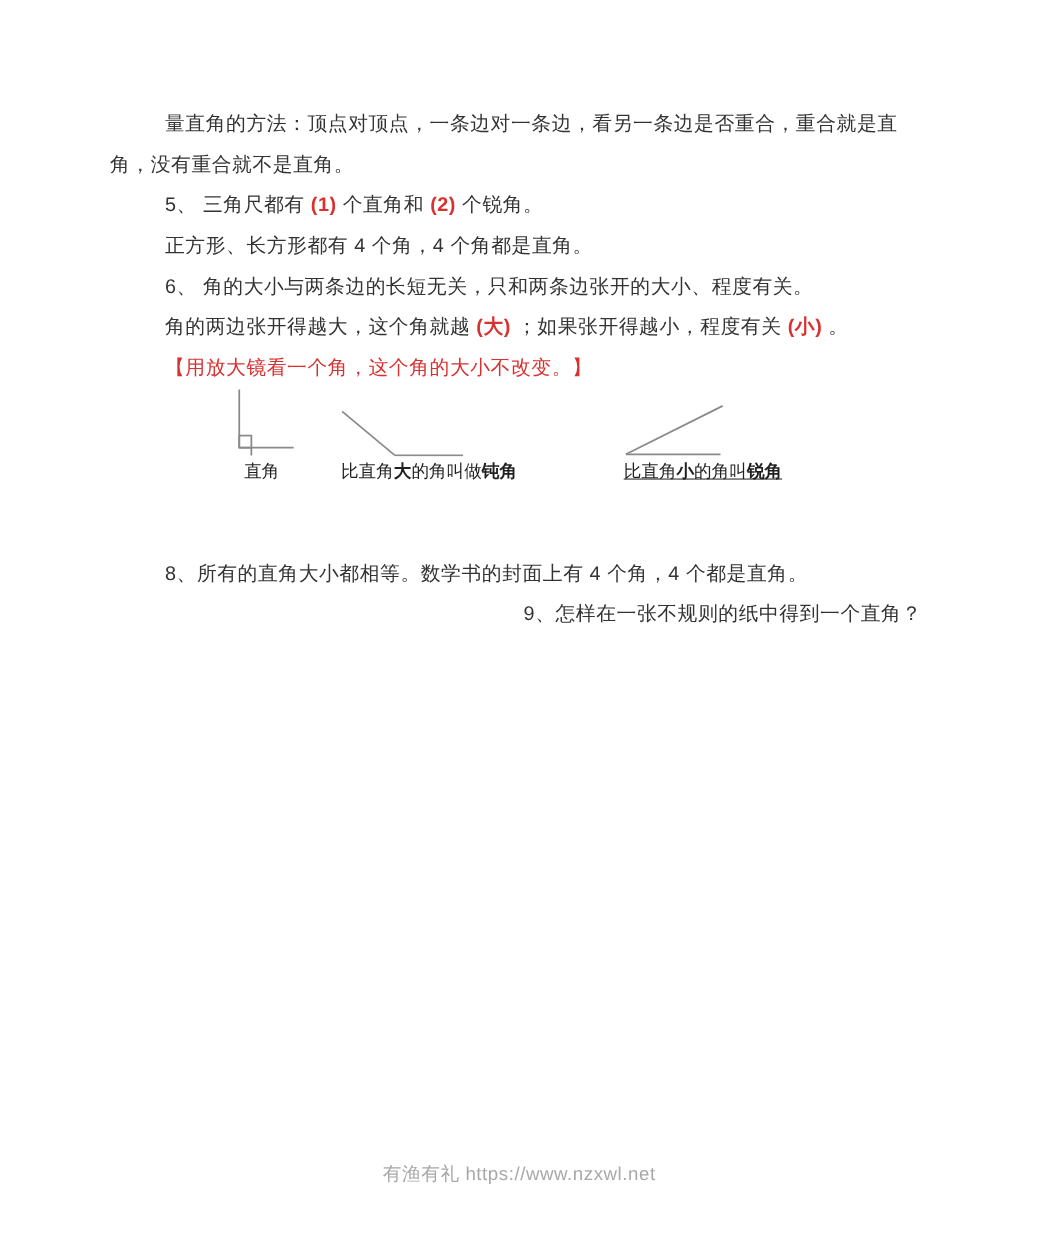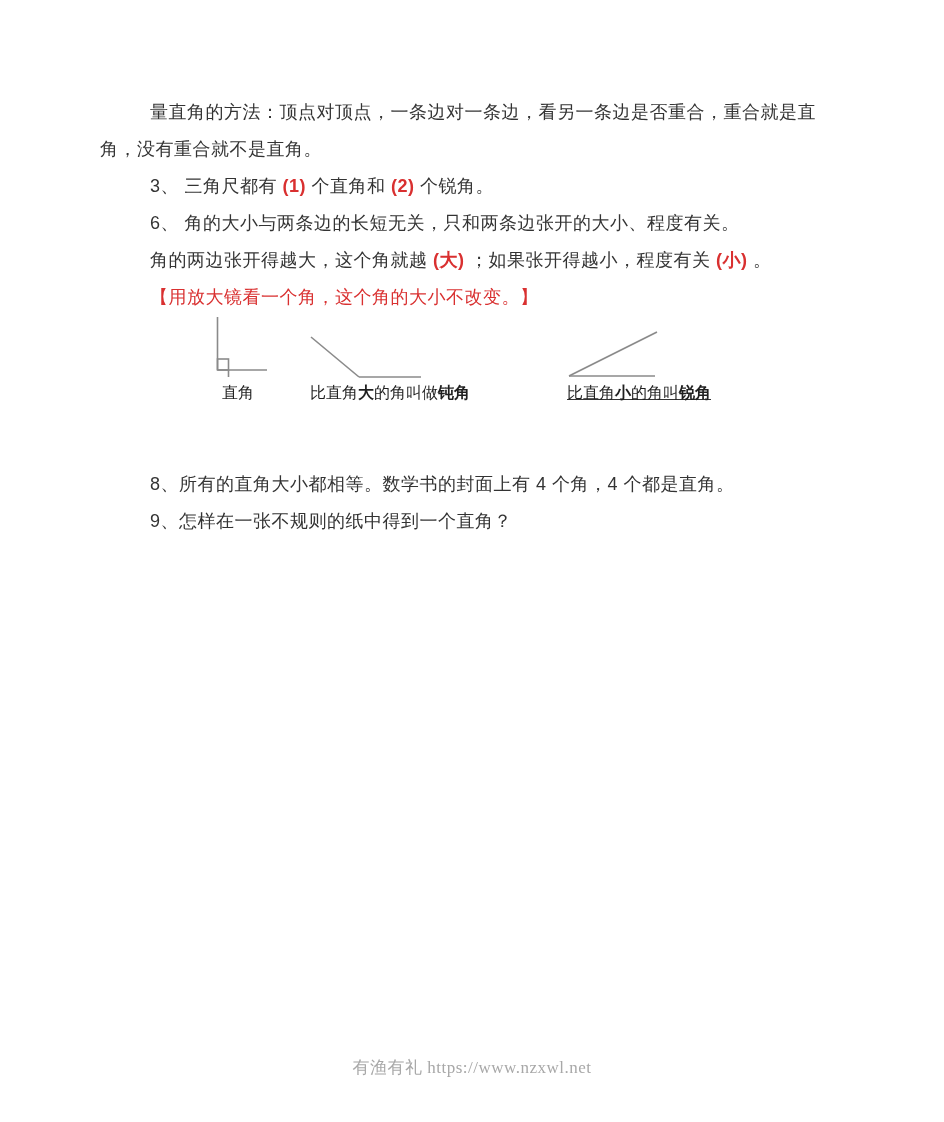--- a/index.html
+++ b/index.html
@@ -24,21 +24,21 @@
   }
   .p-item4    { margin-bottom: 37px; }
   .p-measure  { margin-bottom: 34px; }
   .p-item5    { margin-bottom: 32px; }
   .p-square   { margin-bottom: 34px; }
   .p-item6    { margin-bottom: 33px; }
   .p-open     { margin-bottom: 32px; }
   .p-rednote  { margin-bottom: 50px; color: #d93030; }
   .p-item7    { margin-bottom: 33px; }
   .p-item8    { margin-bottom: 30px; }
-  .p-item9    { margin-bottom: 0; }
+  .p-item9    { margin-bottom: 0; text-align: right; }
   .red-bold   { color: #d93030; font-weight: bold; }
   .fig-row {
     display: flex;
     align-items: flex-end;
     margin: 0 0 62px 100px;
     text-indent: 0;
   }
   .fig {
     display: flex;
     flex-direction: column;
@@ -64,33 +64,33 @@
   .bold { font-weight: bold; }
   .footer {
     position: absolute;
     left: 0;
     right: 0;
     top: 1056px;
     text-align: center;
     font-size: 17px;
     letter-spacing: 0.5px;
     color: #a8a8a8;
-    font-family: Liberation Serif, serif;
   }
 </style>
 </head>
 <body>
 
 <div class="content">
 
 
   <p class="p-measure">量直角的方法：顶点对顶点，一条边对一条边，看另一条边是否重合，重合就是直角，没有重合就不是直角。</p>
 
-  <p class="p-item5"><span>3、 三角尺都有 </span><span class="red-bold">(1)</span><span> 个直角和 </span><span class="red-bold">(2)</span><span> 个锐角。</span></p>
+  <p class="p-item5"><span>5、 三角尺都有 </span><span class="red-bold">(1)</span><span> 个直角和 </span><span class="red-bold">(2)</span><span> 个锐角。</span></p>
 
+  <p class="p-square">正方形、长方形都有 4 个角，4 个角都是直角。</p>
 
   <p class="p-item6">6、 角的大小与两条边的长短无关，只和两条边张开的大小、程度有关。</p>
 
   <p class="p-open"><span>角的两边张开得越大，这个角就越 </span><span class="red-bold">(大)</span><span> ；如果张开得越小，程度有关 </span><span class="red-bold">(小)</span><span> 。</span></p>
 
   <p class="p-rednote">【用放大镜看一个角，这个角的大小不改变。】</p>
 
   <div class="fig-row">
 
     <div class="fig fig-right">

